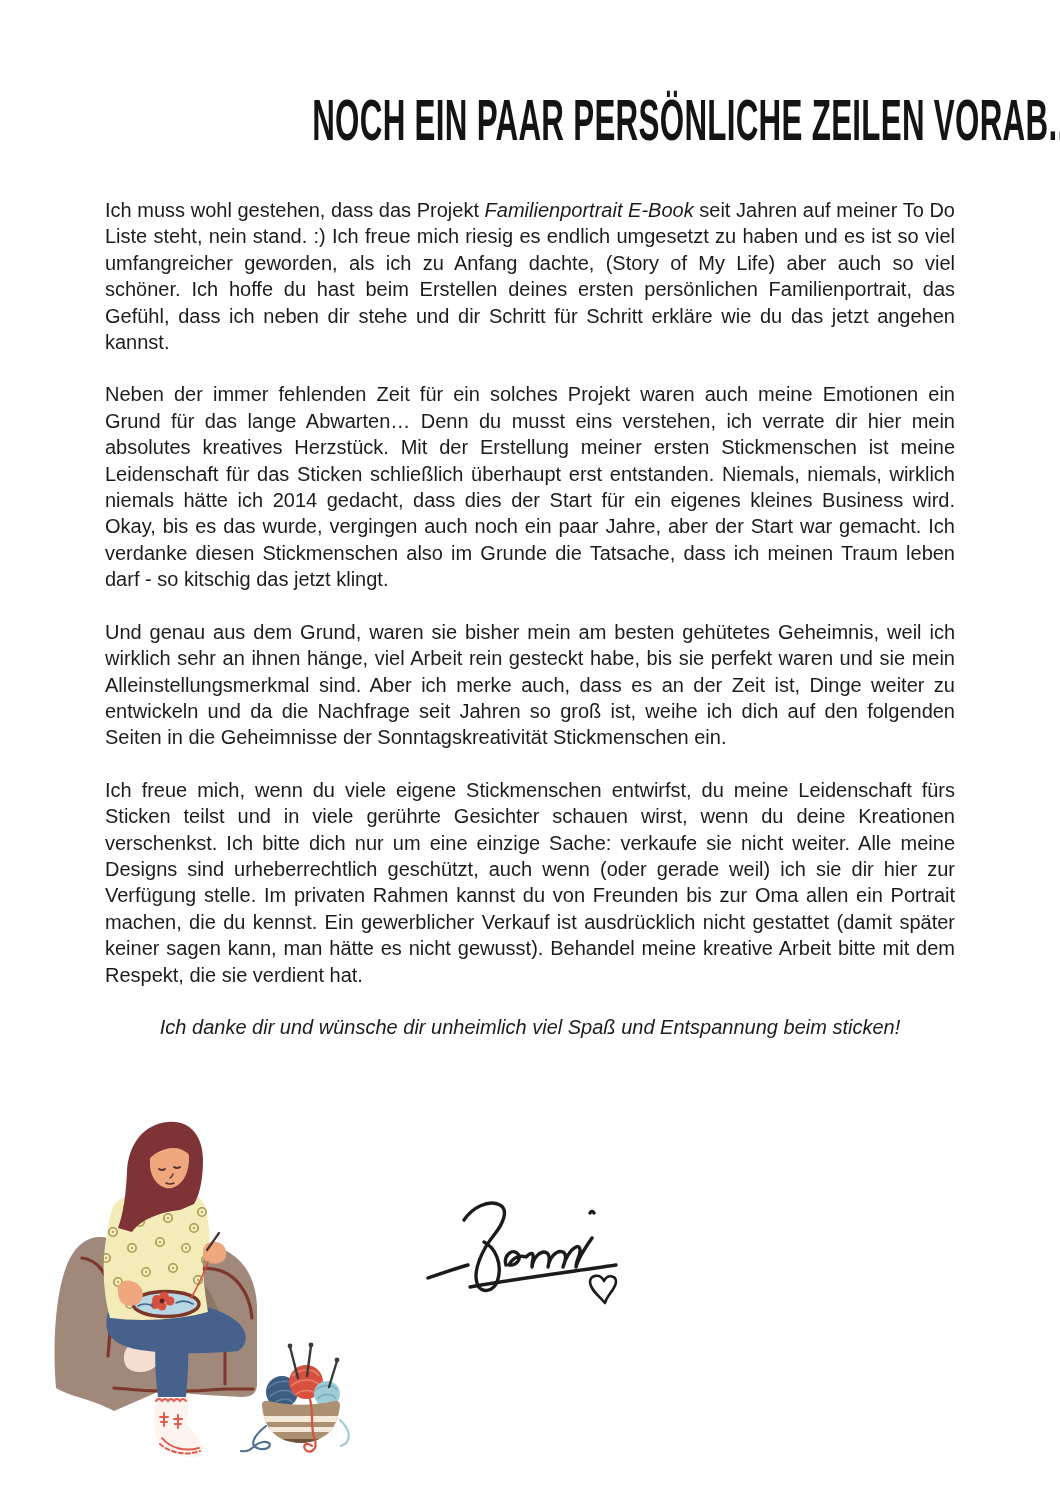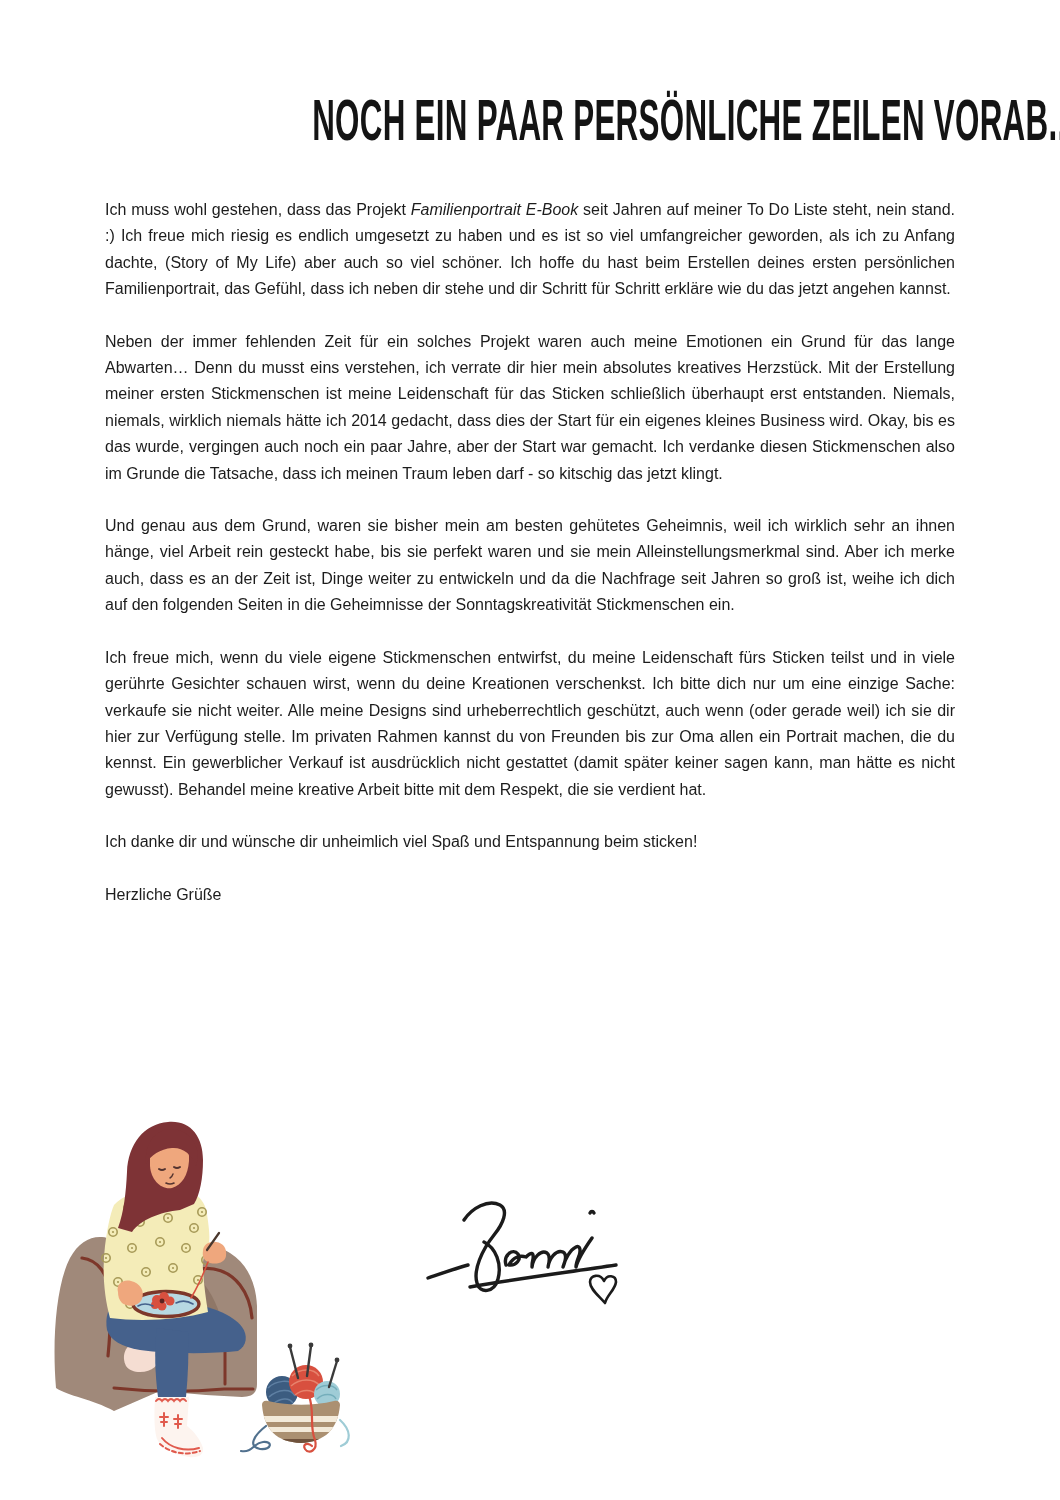--- a/index.html
+++ b/index.html
@@ -10,46 +10,45 @@
   }
   .title-wrap { position:absolute; top:92px; left:0; width:1060px; text-align:center; }
   .title {
     display:inline-block; white-space:nowrap;
     font-weight:700; font-size:57px; line-height:1.0; color:#141414;
     transform:scaleX(0.55); transform-origin:50% 50%;
     letter-spacing:0.5px;
   }
   .letter {
     position:absolute; left:105px; top:197px; width:850px;
-    font-size:16px; line-height:26.4px; color:#1c1c1c;
+    font-size:20px; line-height:26.4px; color:#1c1c1c;
     text-align:justify; text-justify:inter-word;
   }
   .letter p { margin:0 0 26px 0; }
-  .letter p.centered { text-align:left; }
+  .letter p.centered { text-align:center;font-style:italic; }
   .italic { font-style:italic; }
   .signature-wrap { position:absolute; left:420px; top:1186px; width:228px; height:124px; }
   .illustration-wrap { position:absolute; left:10px; top:1100px; width:360px; height:400px; }
   svg { display:block; }
 </style>
 </head>
 <body>
 
 <div id="page">
 
   <div class="title-wrap">
     <div class="title">NOCH EIN PAAR PERSÖNLICHE ZEILEN VORAB...</div>
   </div>
 
   <div class="letter">
     <p><span>Ich muss wohl gestehen, dass das Projekt </span><span class="italic">Familienportrait E-Book</span><span> seit Jahren auf meiner To Do Liste steht, nein stand. :) Ich freue mich riesig es endlich umgesetzt zu haben und es ist so viel umfangreicher geworden, als ich zu Anfang dachte, (Story of My Life) aber auch so viel schöner. Ich hoffe du hast beim Erstellen deines ersten persönlichen Familienportrait, das Gefühl, dass ich neben dir stehe und dir Schritt für Schritt erkläre wie du das jetzt angehen kannst.</span></p>
     <p>Neben der immer fehlenden Zeit für ein solches Projekt waren auch meine Emotionen ein Grund für das lange Abwarten… Denn du musst eins verstehen, ich verrate dir hier mein absolutes kreatives Herzstück. Mit der Erstellung meiner ersten Stickmenschen ist meine Leidenschaft für das Sticken schließlich überhaupt erst entstanden. Niemals, niemals, wirklich niemals hätte ich 2014 gedacht, dass dies der Start für ein eigenes kleines Business wird. Okay, bis es das wurde, vergingen auch noch ein paar Jahre, aber der Start war gemacht. Ich verdanke diesen Stickmenschen also im Grunde die Tatsache, dass ich meinen Traum leben darf - so kitschig das jetzt klingt.</p>
     <p>Und genau aus dem Grund, waren sie bisher mein am besten gehütetes Geheimnis, weil ich wirklich sehr an ihnen hänge, viel Arbeit rein gesteckt habe, bis sie perfekt waren und sie mein Alleinstellungsmerkmal sind. Aber ich merke auch, dass es an der Zeit ist, Dinge weiter zu entwickeln und da die Nachfrage seit Jahren so groß ist, weihe ich dich auf den folgenden Seiten in die Geheimnisse der Sonntagskreativität Stickmenschen ein.</p>
     <p>Ich freue mich, wenn du viele eigene Stickmenschen entwirfst, du meine Leidenschaft fürs Sticken teilst und in viele gerührte Gesichter schauen wirst, wenn du deine Kreationen verschenkst. Ich bitte dich nur um eine einzige Sache: verkaufe sie nicht weiter. Alle meine Designs sind urheberrechtlich geschützt, auch wenn (oder gerade weil) ich sie dir hier zur Verfügung stelle. Im privaten Rahmen kannst du von Freunden bis zur Oma allen ein Portrait machen, die du kennst. Ein gewerblicher Verkauf ist ausdrücklich nicht gestattet (damit später keiner sagen kann, man hätte es nicht gewusst). Behandel meine kreative Arbeit bitte mit dem Respekt, die sie verdient hat.</p>
     <p class="centered">Ich danke dir und wünsche dir unheimlich viel Spaß und Entspannung beim sticken!</p>
-    <p class="centered">Herzliche Grüße</p>
   </div>
 
   <div class="signature-wrap">
     <svg width="228" height="124" viewBox="0 0 228 124">
       <title>Jenni</title>
       <g fill="none" stroke="#1b1b1b" stroke-width="3.4" stroke-linecap="round" stroke-linejoin="round">
         <path d="M 8,92 C 20,88 34,83 48,79"></path>
         <path d="M 44,34 C 52,22 68,13 80,19 C 89,24 83,38 74,49 C 62,64 53,84 57,97 C 60,108 74,107 78,93 C 82,78 76,62 64,56"></path>
         <path d="M 86,79 C 83,69 93,62 98,68 C 102,73 96,80 89,79 C 93,71 100,69 106,71 C 111,66 114,66 113,73 C 112,77 112,80 112,81 C 113,72 121,63 127,67 C 131,70 129,77 128,81 C 129,73 136,63 143,66 C 147,68 145,76 143,81 C 145,73 150,64 156,61 C 160,59 161,64 159,70 C 157,75 156,79 156,81 C 158,73 165,62 172,52"></path>
         <path d="M 170,27 C 171,25 173,25 174,27"></path>

